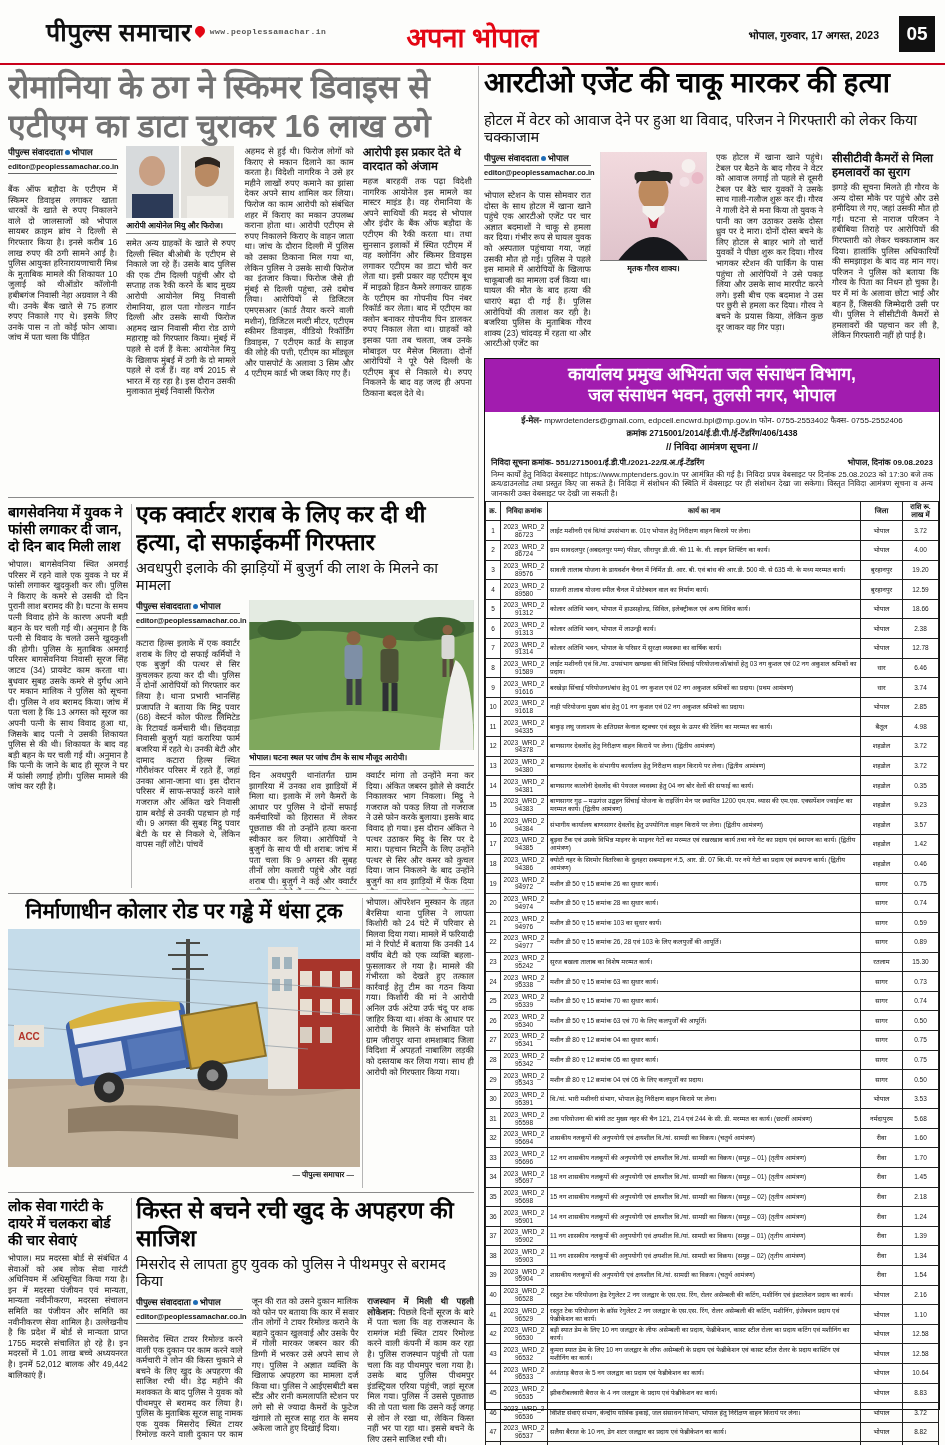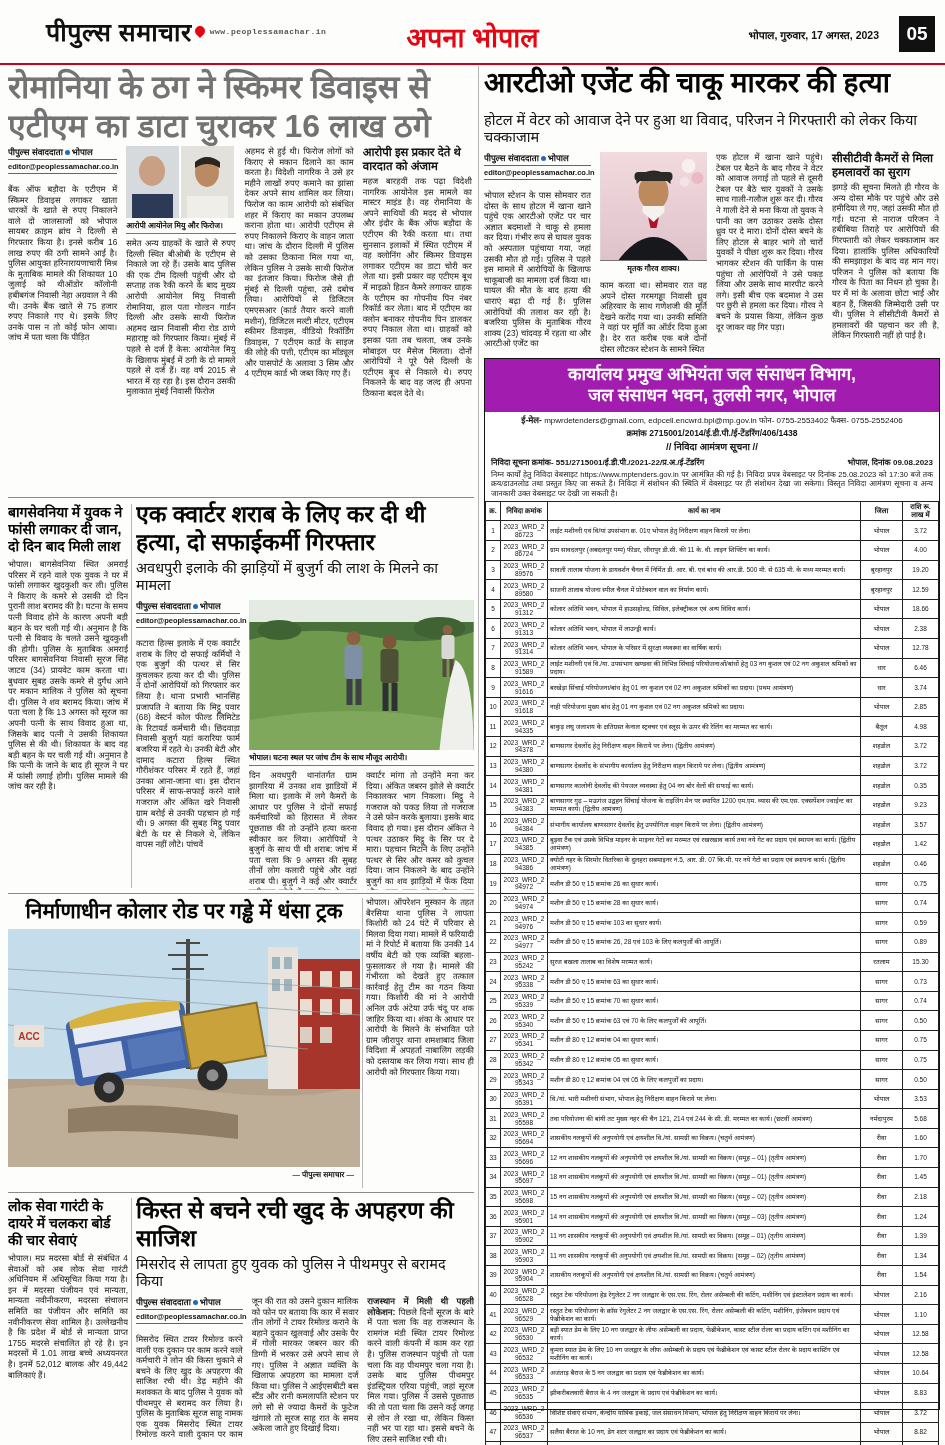--- a/index.html
+++ b/index.html
@@ -157,21 +157,20 @@
             <circle cx="97" cy="26" r="6" fill="#e9b9c6"></circle>
             <circle cx="84" cy="30" r="5" fill="#f3e2e6"></circle>
           <path d="M18 108 Q53 62 88 108 Z" fill="#17181c"></path>
           <ellipse cx="53" cy="40" rx="15" ry="18" fill="#bd8a5e"></ellipse>
           <path d="M36 32 Q53 16 70 32 L70 25 Q53 12 36 25 Z" fill="#23221f"></path>
           <rect x="34" y="20" width="38" height="9" rx="4" fill="#2b2a26"></rect>
           <path d="M47 62 L59 62 L56 76 L50 76 Z" fill="#b3112a"></path>
           <path d="M42 60 L53 70 L64 60 L64 54 L42 54 Z" fill="#f4f2ee"></path>
         </svg>
         <div class="caption center">मृतक गौरव शाक्य।</div>
-        <p class="article-body">काम करता था। सोमवार रात वह अपने दोस्त गरमगड्ढा निवासी ध्रुव अहिरवार के साथ गणेशजी की मूर्ति देखने करोंद गया था। उनकी समिति ने वहां पर मूर्ति का ऑर्डर दिया हुआ है। देर रात करीब एक बजे दोनों दोस्त लौटकर स्टेशन के सामने स्थित</p>
       </div>
       <div class="colx">
         <p class="article-body">एक होटल में खाना खाने पहुंचे। टेबल पर बैठने के बाद गौरव ने वेटर को आवाज लगाई तो पहले से दूसरी टेबल पर बैठे चार युवकों ने उसके साथ गाली-गलौज शुरू कर दी। गौरव ने गाली देने से मना किया तो युवक ने पानी का जग उठाकर उसके दोस्त ध्रुव पर दे मारा। दोनों दोस्त बचने के लिए होटल से बाहर भागे तो चारों युवकों ने पीछा शुरू कर दिया। गौरव भागकर स्टेशन की पार्किंग के पास पहुंचा तो आरोपियों ने उसे पकड़ लिया और उसके साथ मारपीट करने लगे। इसी बीच एक बदमाश ने उस पर छुरी से हमला कर दिया। गौरव ने बचने के प्रयास किया, लेकिन कुछ दूर जाकर वह गिर पड़ा।</p>
       </div>
       <div class="colx">
         <div class="col-subhead">सीसीटीवी कैमरों से मिला हमलावरों का सुराग</div>
         <p class="article-body">झगड़े की सूचना मिलते ही गौरव के अन्य दोस्त मौके पर पहुंचे और उसे हमीदिया ले गए, जहां उसकी मौत हो गई। घटना से नाराज परिजन ने हबीबिया तिराहे पर आरोपियों की गिरफ्तारी को लेकर चक्काजाम कर दिया। हालांकि पुलिस अधिकारियों की समझाइश के बाद वह मान गए। परिजन ने पुलिस को बताया कि गौरव के पिता का निधन हो चुका है। घर में मां के अलावा छोटा भाई और बहन हैं, जिसकी जिम्मेदारी उसी पर थी। पुलिस ने सीसीटीवी कैमरों से हमलावरों की पहचान कर ली है, लेकिन गिरफ्तारी नहीं हो पाई है।</p>
       </div>
     </div>
   </section>

